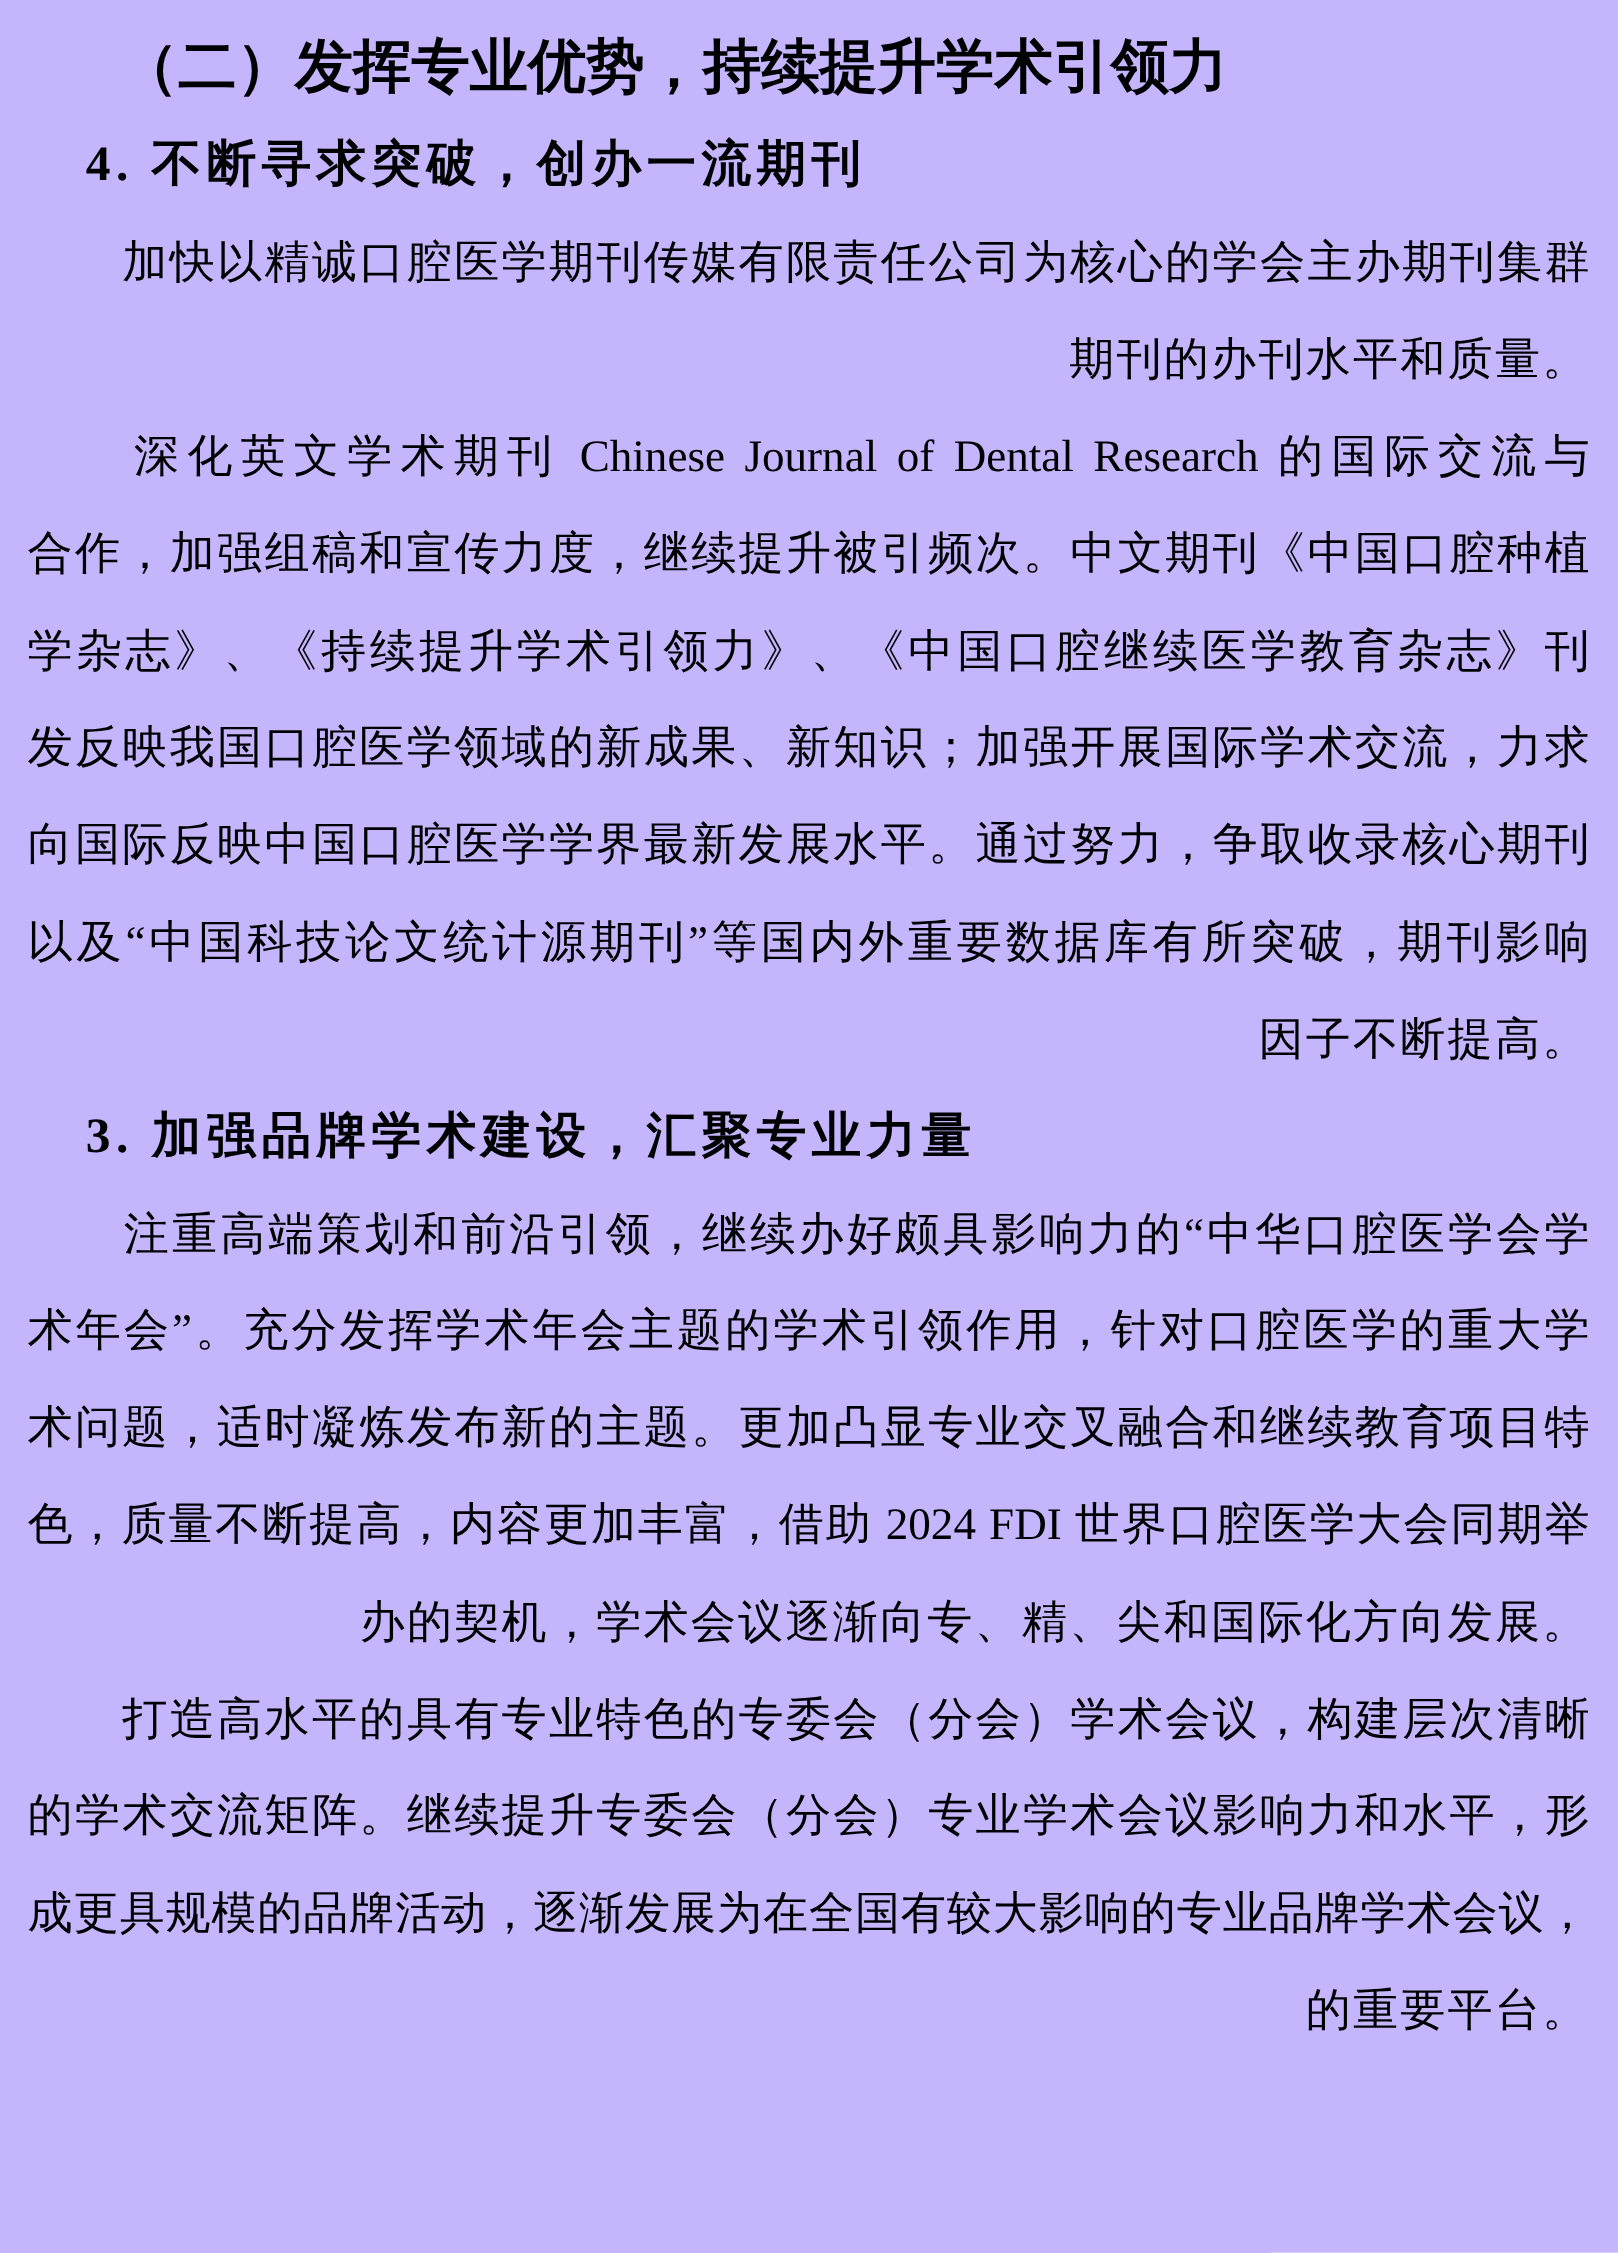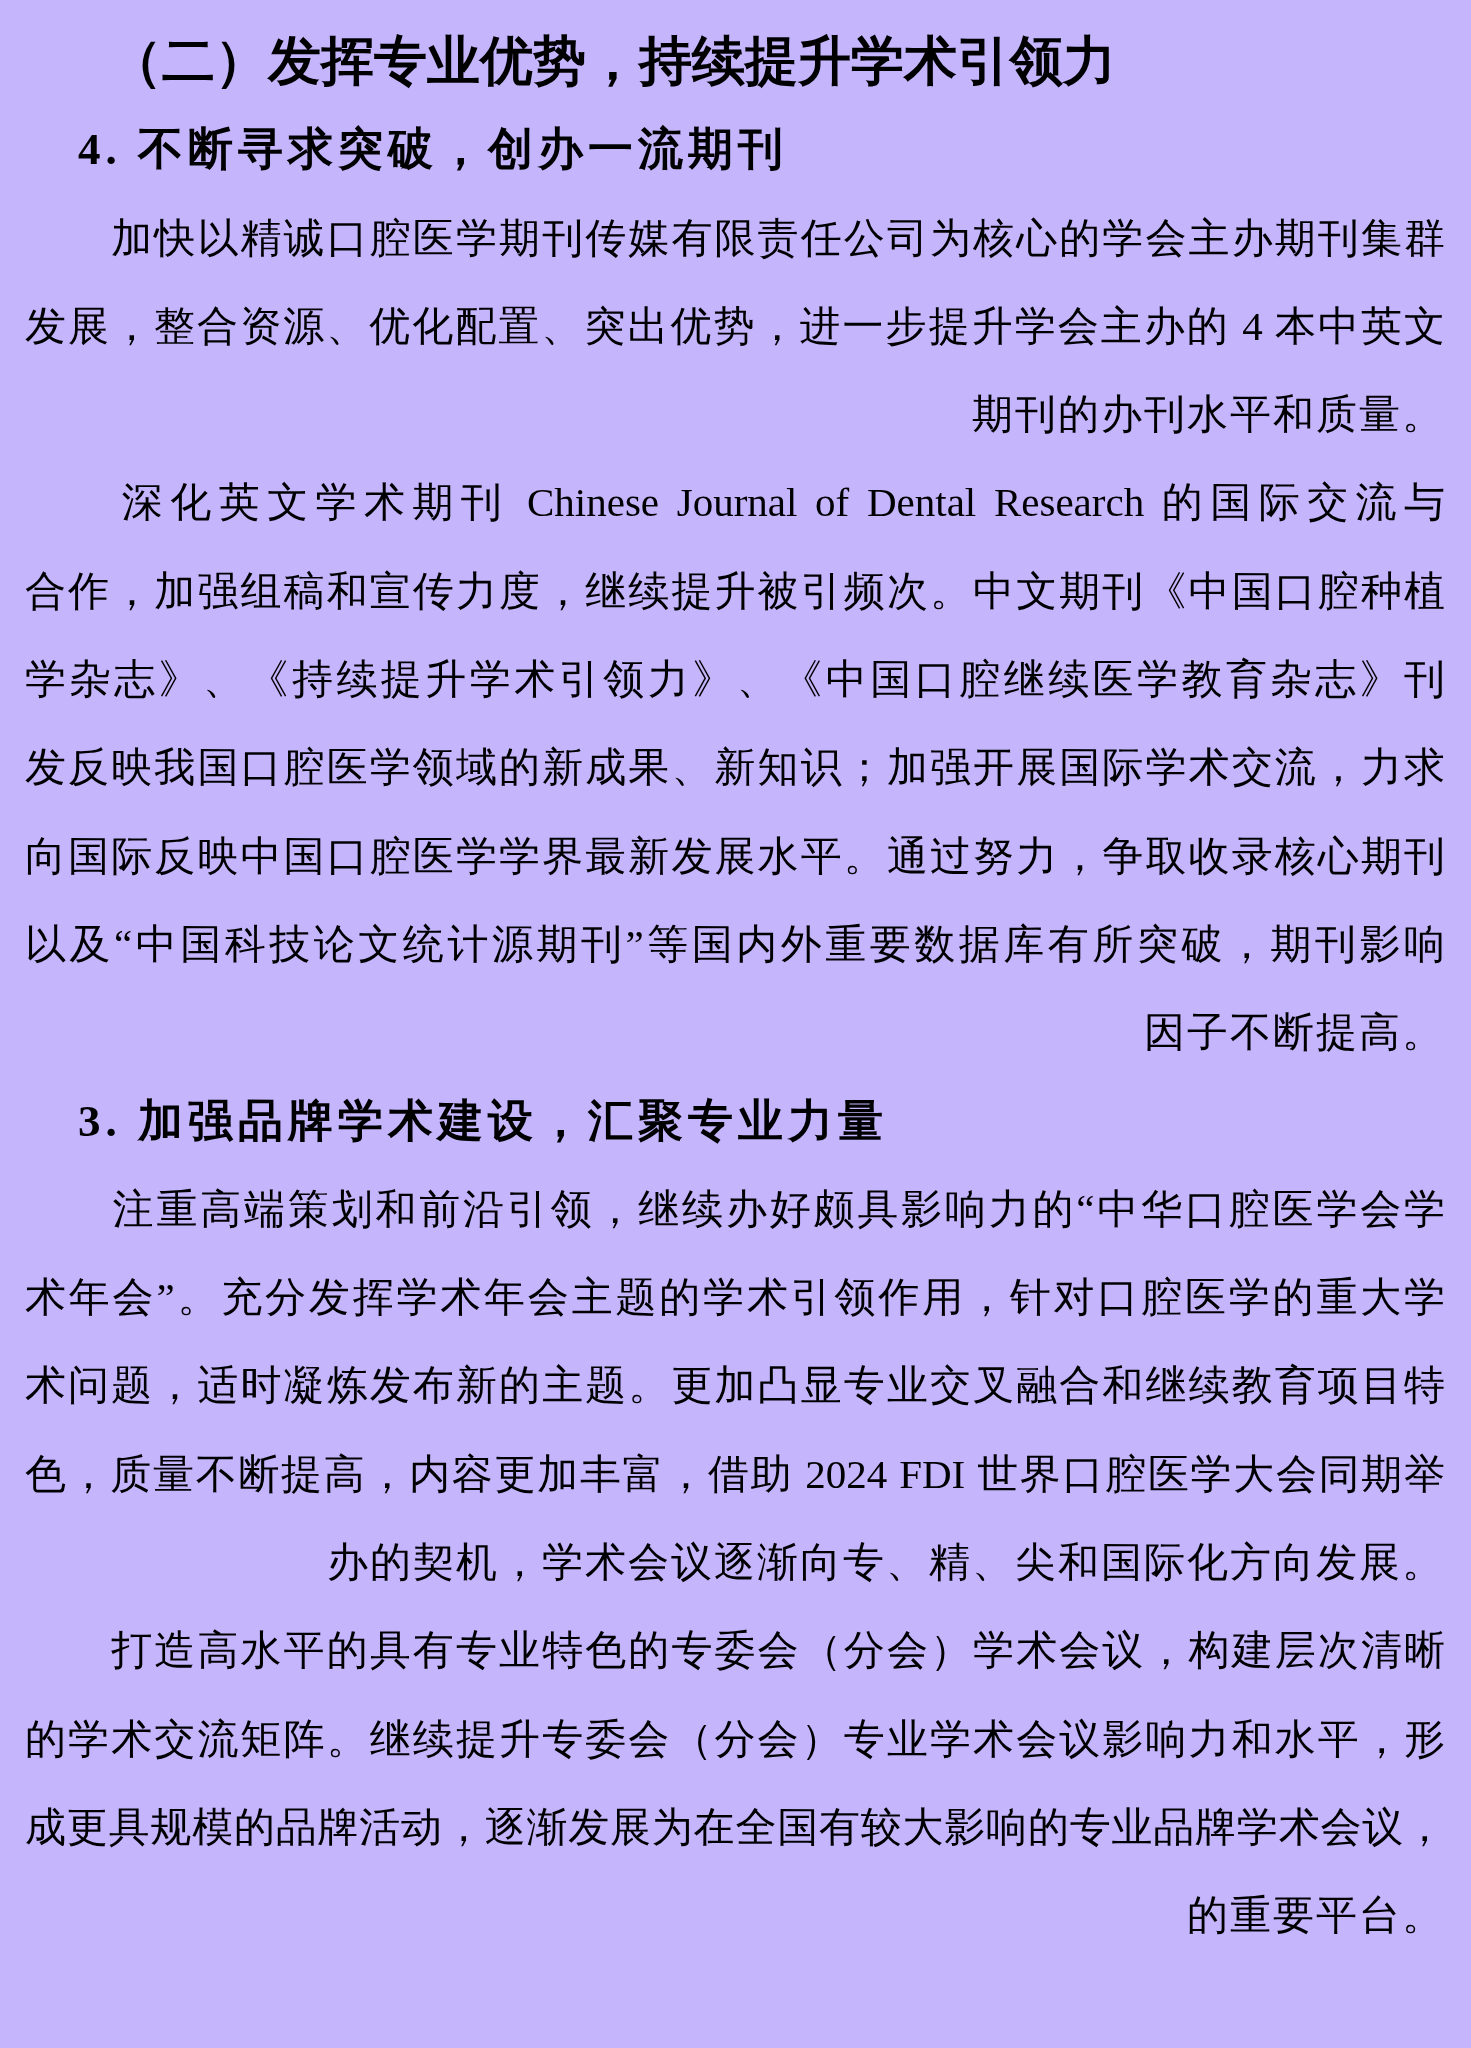--- a/index.html
+++ b/index.html
@@ -63,21 +63,20 @@
 <body>
 
 <div class="page">
   <div class="doc">
 
     <div class="line h1">（二）发挥专业优势，持续提升学术引领力</div>
 
     <div class="line h2">4. 不断寻求突破，创办一流期刊</div>
 
     <div class="line fill">　　加快以精诚口腔医学期刊传媒有限责任公司为核心的学会主办期刊集群</div>
-    <div class="line fill">发展，整合资源、优化配置、突出优势，进一步提升学会主办的 4 本中英文</div>
     <div class="line end">期刊的办刊水平和质量。</div>
 
     <div class="line fill">　　深化英文学术期刊 Chinese Journal of Dental Research 的国际交流与</div>
     <div class="line fill">合作，加强组稿和宣传力度，继续提升被引频次。中文期刊《中国口腔种植</div>
     <div class="line fill">学杂志》、《持续提升学术引领力》、《中国口腔继续医学教育杂志》刊</div>
     <div class="line fill">发反映我国口腔医学领域的新成果、新知识；加强开展国际学术交流，力求</div>
     <div class="line fill">向国际反映中国口腔医学学界最新发展水平。通过努力，争取收录核心期刊</div>
     <div class="line fill">以及“中国科技论文统计源期刊”等国内外重要数据库有所突破，期刊影响</div>
     <div class="line end">因子不断提高。</div>
 

